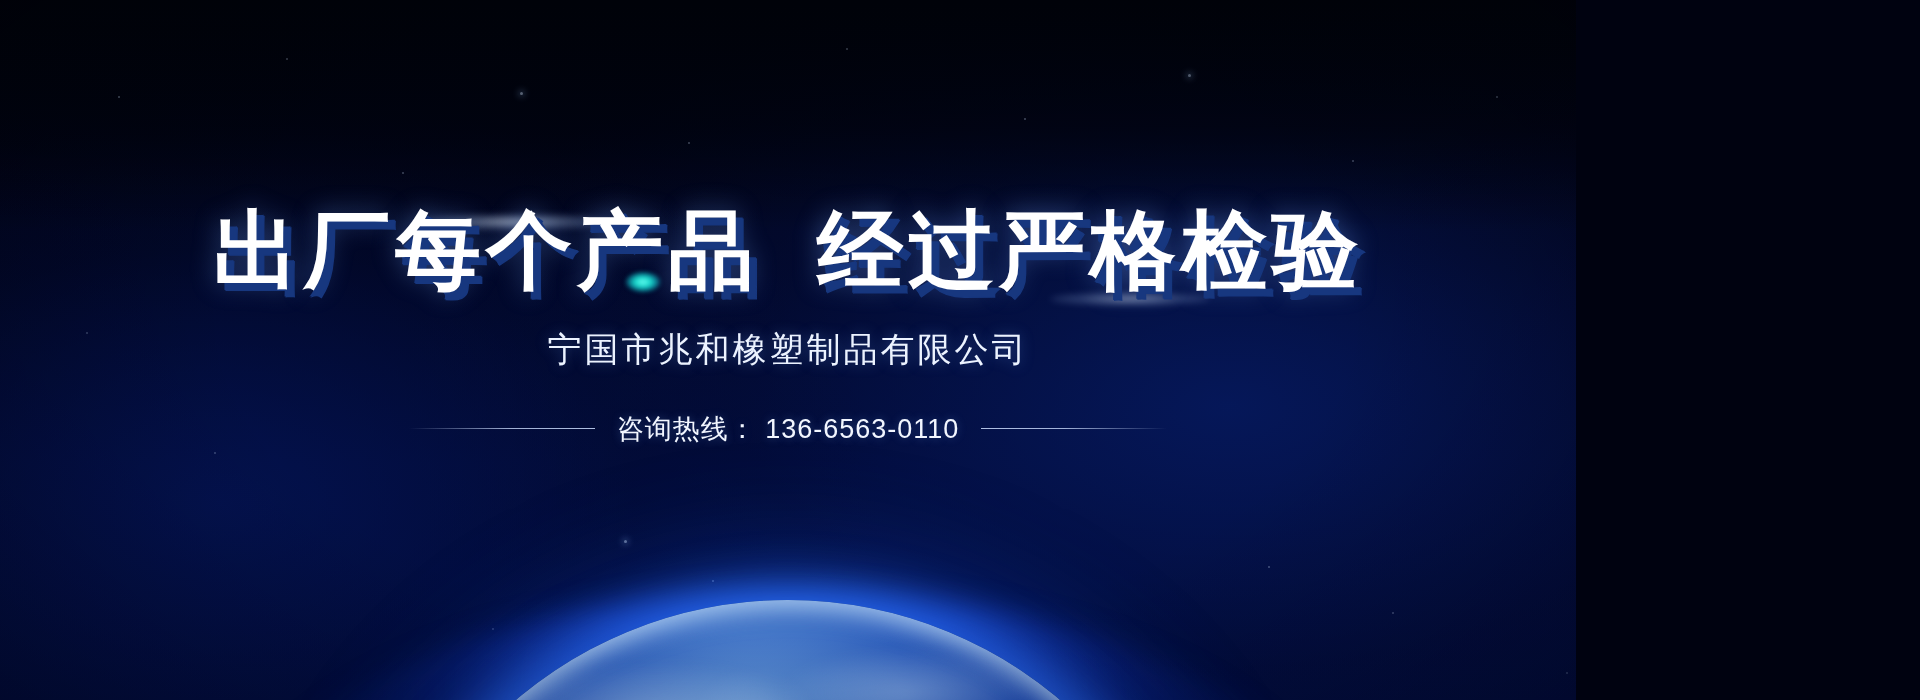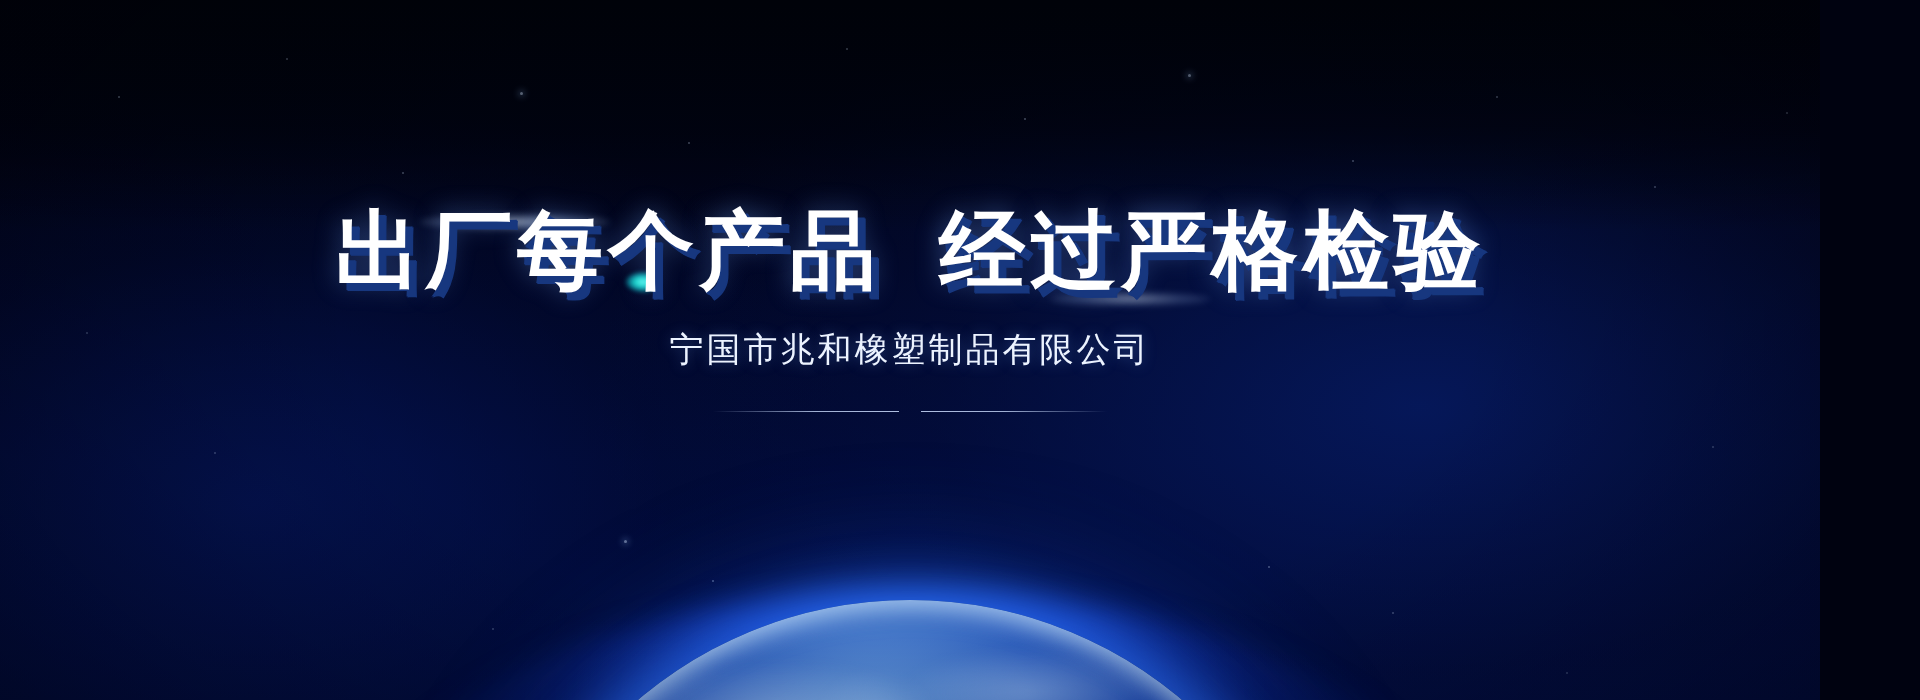--- a/index.html
+++ b/index.html
@@ -1,21 +1,21 @@
 <!DOCTYPE html>
 <html><head>
 <meta charset="utf-8">
 <title>Banner</title>
 <style>
   html,body{margin:0;padding:0;background:#000210;}
   *{box-sizing:border-box;}
 
   .stage{
     position:relative;
-    width:1820px;
+    width:1576px;
     height:700px;
     overflow:hidden;
     background:#c2410c;
     font-family:"Liberation Sans","DejaVu Sans",sans-serif;
     user-select:none;
   }
 
   
   .bg-base{
     position:absolute; inset:0;
@@ -210,17 +210,18 @@
   <div class="spark" style="left:626px; top:272px;"></div>
 
   <div class="content">
 
     <h1 class="headline">出厂每个产品  经过严格检验</h1>
 
     <div class="subtitle">宁国市兆和橡塑制品有限公司</div>
 
     <div class="hotline-row">
       <span class="rule"></span>
+      <span class="hotline">咨询热线： 136-6563-0110</span>
       <span class="rule right"></span>
     </div>
 
   </div>
 </div>
 
 </body></html>

